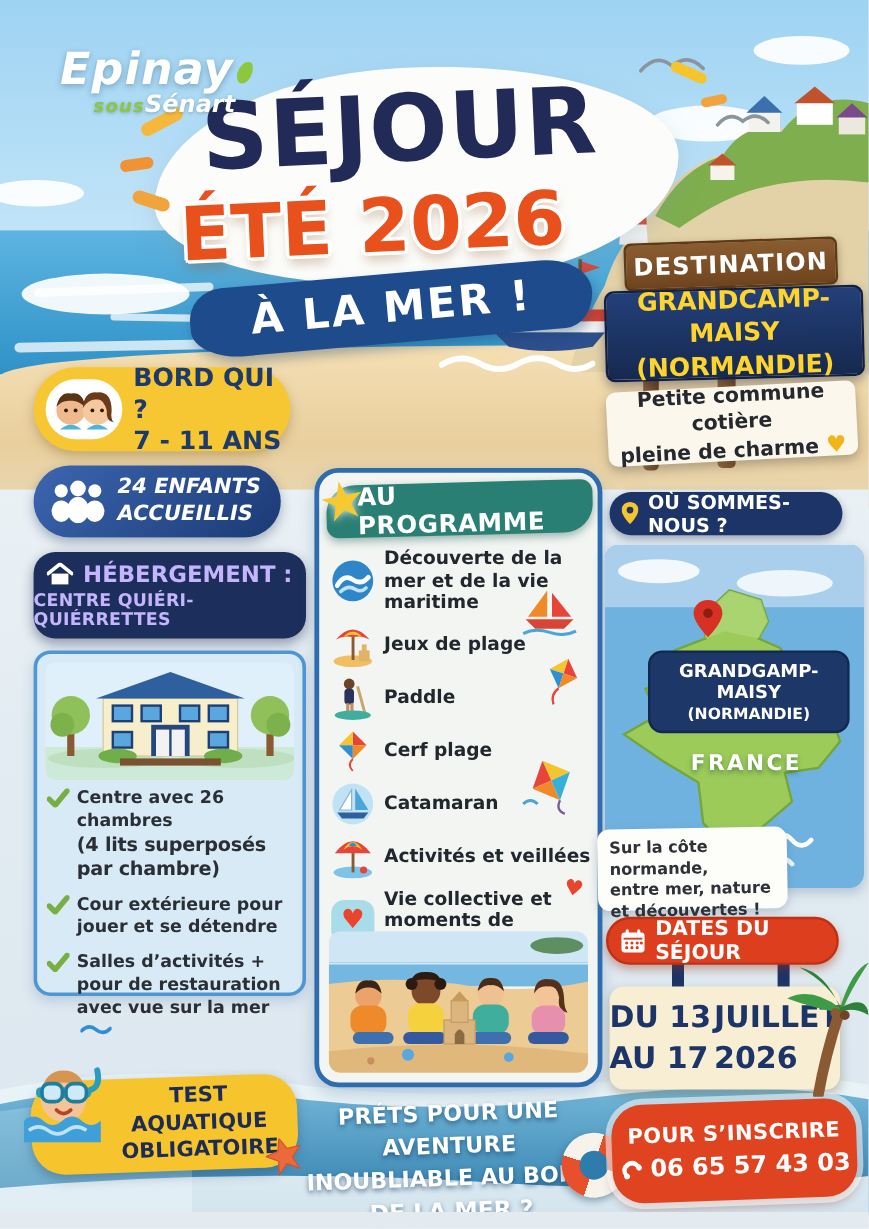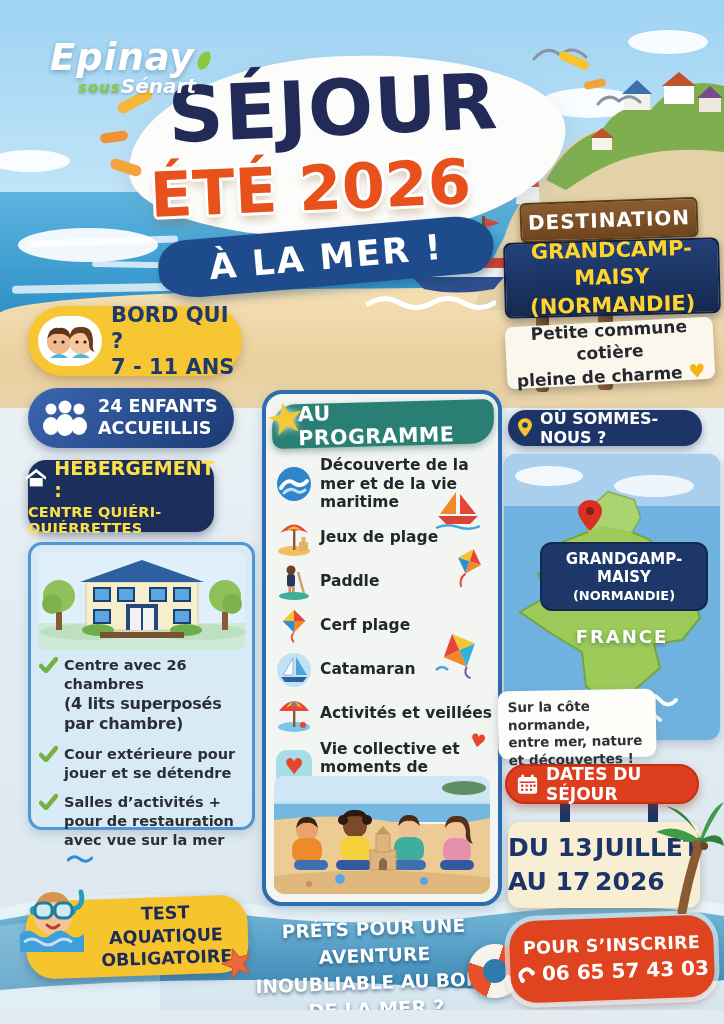--- a/index.html
+++ b/index.html
@@ -53,22 +53,22 @@
   .plank2{left:504px;top:240px;width:216px;height:76px;background:linear-gradient(180deg,#23407a,#16294f);border:2px solid #0f2044;border-radius:8px;transform:rotate(-1.5deg);color:#ffd42c;font-weight:700;text-align:center;font-size:21px;line-height:1.3;flex-direction:column;box-shadow:0 4px 9px rgba(20,30,60,.4);}
   .plank3{left:506px;top:322px;width:208px;height:62px;background:#fbf7ec;border-radius:8px;transform:rotate(-3deg);color:#25282e;font-weight:700;font-size:17px;text-align:center;flex-direction:column;box-shadow:0 4px 9px rgba(60,60,60,.35);line-height:1.3;}
   .plank3 .heart{color:#f2b517;font-size:19px;}
 
   
   .pourqui{left:28px;top:306px;width:214px;height:70px;background:#f7c733;border-radius:36px;box-shadow:0 4px 10px rgba(120,90,20,.35);display:flex;align-items:center;gap:9px;padding-left:10px;box-sizing:border-box;z-index:7;}
   .kids-blob{width:64px;height:50px;background:#fff;border-radius:26px;display:flex;align-items:center;justify-content:center;flex-shrink:0;}
   .pourqui-text{color:#1d3a6e;font-weight:700;font-size:21px;line-height:1.25;}
 
   
-  .capacity{left:28px;top:388px;width:206px;height:60px;border-radius:30px;background:linear-gradient(135deg,#3c66b0,#1b3a74);display:flex;align-items:center;gap:10px;padding-left:14px;box-sizing:border-box;box-shadow:0 4px 10px rgba(30,50,90,.35);color:#fff;font-weight:700;font-size:17.5px;line-height:1.25;z-index:7;}
-  .heberg{left:28px;top:460px;width:186px;height:72px;border-radius:18px;background:#1c2e5c;display:flex;flex-direction:column;justify-content:center;align-items:center;color:#fde047;font-weight:700;box-shadow:0 4px 10px rgba(20,30,70,.4);z-index:7;}
+  .capacity{left:28px;top:388px;width:206px;height:60px;border-radius:30px;background:linear-gradient(135deg,#3c66b0,#1b3a74);display:flex;align-items:center;gap:10px;padding-left:14px;box-sizing:border-box;box-shadow:0 4px 10px rgba(30,50,90,.35);color:#fff;font-weight:700;font-size:17.5px;line-height:1.25;z-index:7;font-style:italic;}
+  .heberg{left:28px;top:460px;width:227px;height:72px;border-radius:18px;background:#1c2e5c;display:flex;flex-direction:column;justify-content:center;align-items:center;color:#c4b5fd;font-weight:700;box-shadow:0 4px 10px rgba(20,30,70,.4);z-index:7;}
   .heberg-line1{display:flex;align-items:center;gap:8px;font-size:19px;}
   .heberg-line2{font-size:14.5px;letter-spacing:.2px;margin-top:3px;}
   .infopanel{left:28px;top:542px;width:227px;height:288px;background:#d9eaf7;border:3px solid #4e97d4;border-radius:14px;box-sizing:border-box;box-shadow:0 4px 10px rgba(80,120,160,.25);z-index:7;}
   .house-img{margin:7px auto 6px;width:207px;height:98px;border-radius:8px;display:block;background:linear-gradient(180deg,#dff0fa 0 72%,#cde9d8 72% 100%);}
   .features{list-style:none;margin:2px 0 0;padding:0 8px 0 8px;}
   .features li{display:flex;gap:6px;margin-bottom:10px;font-size:14.5px;font-weight:700;color:#2a2f36;line-height:1.3;}
   .check-icon{flex-shrink:0;margin-top:1px;}
   .feat-detail{font-weight:700;font-size:16px;letter-spacing:-.2px;}
   .wave-suffix{vertical-align:-2px;margin-left:3px;}
 

